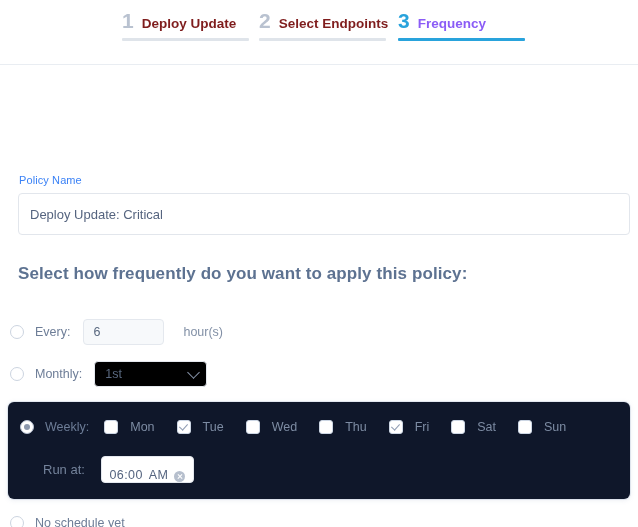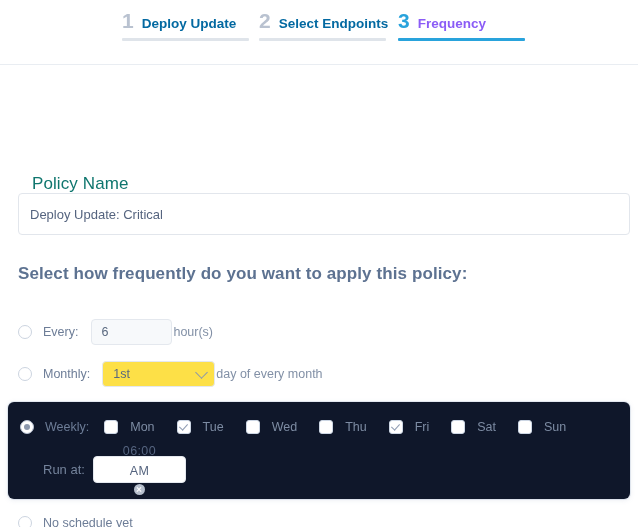--- a/index.html
+++ b/index.html
@@ -46,43 +46,43 @@
   }
   .step-bar {
     position: absolute;
     left: 0;
     top: 28px;
     width: 127px;
     height: 3px;
     border-radius: 1px;
   }
   .step.inactive .step-num { color: #b9c2d0; }
-  .step.inactive .step-label { color: #0369a1; }
+  .step.inactive .step-label { color: #7f1d1d; }
   .step.inactive .step-bar { background: #dfe4ea; }
   .step.active .step-num { color: #29a3dc; }
   .step.active .step-label { color: #8b5cf6; }
   .step.active .step-bar { background: #29a3dc; }
 
   #step-1 { left: 122px; }
   #step-2 { left: 259px; }
   #step-3 { left: 398px; }
 
   
   .content {
     position: relative;
     padding: 0;
     background: #ffffff;
   }
 
   .field-label {
     position: absolute;
-    left: 32px;
+    left: 19px;
     top: 109px;
-    font-size: 17px;
-    color: #0f766e;
+    font-size: 11px;
+    color: #3b82f6;
     letter-spacing: .1px;
   }
   .policy-input {
     position: absolute;
     left: 18px;
     top: 128px;
     width: 612px;
     height: 42px;
     box-sizing: border-box;
     border: 1px solid #e2e6ec;
@@ -144,21 +144,21 @@
     top: 1px;
     width: 4px;
     height: 7px;
     border: solid #8f9cb3;
     border-width: 0 1.6px 1.6px 0;
     transform: rotate(42deg);
   }
 
   .opt-row {
     position: absolute;
-    left: 18px;
+    left: 10px;
     display: flex;
     align-items: center;
     font-size: 12.5px;
   }
   .opt-name {
     color: #6d7d97;
     margin-left: 11px;
     white-space: nowrap;
   }
 
@@ -172,35 +172,35 @@
     border: 1px solid #e4e8ee;
     border-radius: 4px;
     background: #f7f9fb;
     font-family: "Liberation Sans", sans-serif;
     font-size: 12.5px;
     color: #59687f;
     padding: 0 9px;
     outline: none;
   }
   .suffix {
-    margin-left: 1px;
+    margin-left: 19px;
     color: #8290a6;
     font-size: 12.5px;
   }
 
   
   #row-monthly { top: 296px; }
   .day-select {
     margin-left: 12px;
     width: 113px;
     height: 26px;
     box-sizing: border-box;
     border: 1px solid #e4e8ee;
     border-radius: 4px;
-    background: #fde047;
+    background: #000000;
     font-size: 12.5px;
     color: #59687f;
     display: flex;
     align-items: center;
     padding: 0 8px 0 10px;
     justify-content: space-between;
     cursor: default;
   }
   .chev {
     width: 8px; height: 8px;
@@ -251,35 +251,34 @@
     left: 35px;
     top: 54px;
     display: flex;
     align-items: center;
   }
   .runat-label {
     font-size: 13px;
     color: #74839b;
   }
   .time-box {
-    margin-left: 8px;
+    margin-left: 16px;
     width: 93px;
     height: 27px;
     box-sizing: border-box;
     border: 1px solid #e4e8ee;
     border-radius: 4px;
     background: #fff;
     display: flex;
-    align-items: center;
+    align-items: flex-end;
     justify-content: center;
     gap: 6px;
     font-size: 12.5px;
     color: #55647f;
     letter-spacing: .4px;
-    flex-direction: column;
   }
   .time-clear {
     width: 11px;
     height: 11px;
     border-radius: 50%;
     background: #b6bfcd;
     position: relative;
     flex: 0 0 auto;
   }
   .time-clear::before, .time-clear::after {
@@ -336,21 +335,20 @@
     <span class="suffix">hour(s)</span>
   </div>
 
   <div class="opt-row" id="row-monthly">
     <span class="radio"></span>
     <span class="opt-name">Monthly:</span>
     <div class="day-select">
       <span>1st</span>
       <span class="chev"></span>
     </div>
-    <span class="suffix">day of every month</span>
   </div>
 
   <div class="weekly-card">
 
     <div id="row-weekly">
       <span class="radio checked"></span>
       <span class="opt-name">Weekly:</span>
 
       <div class="daygroup">
 

